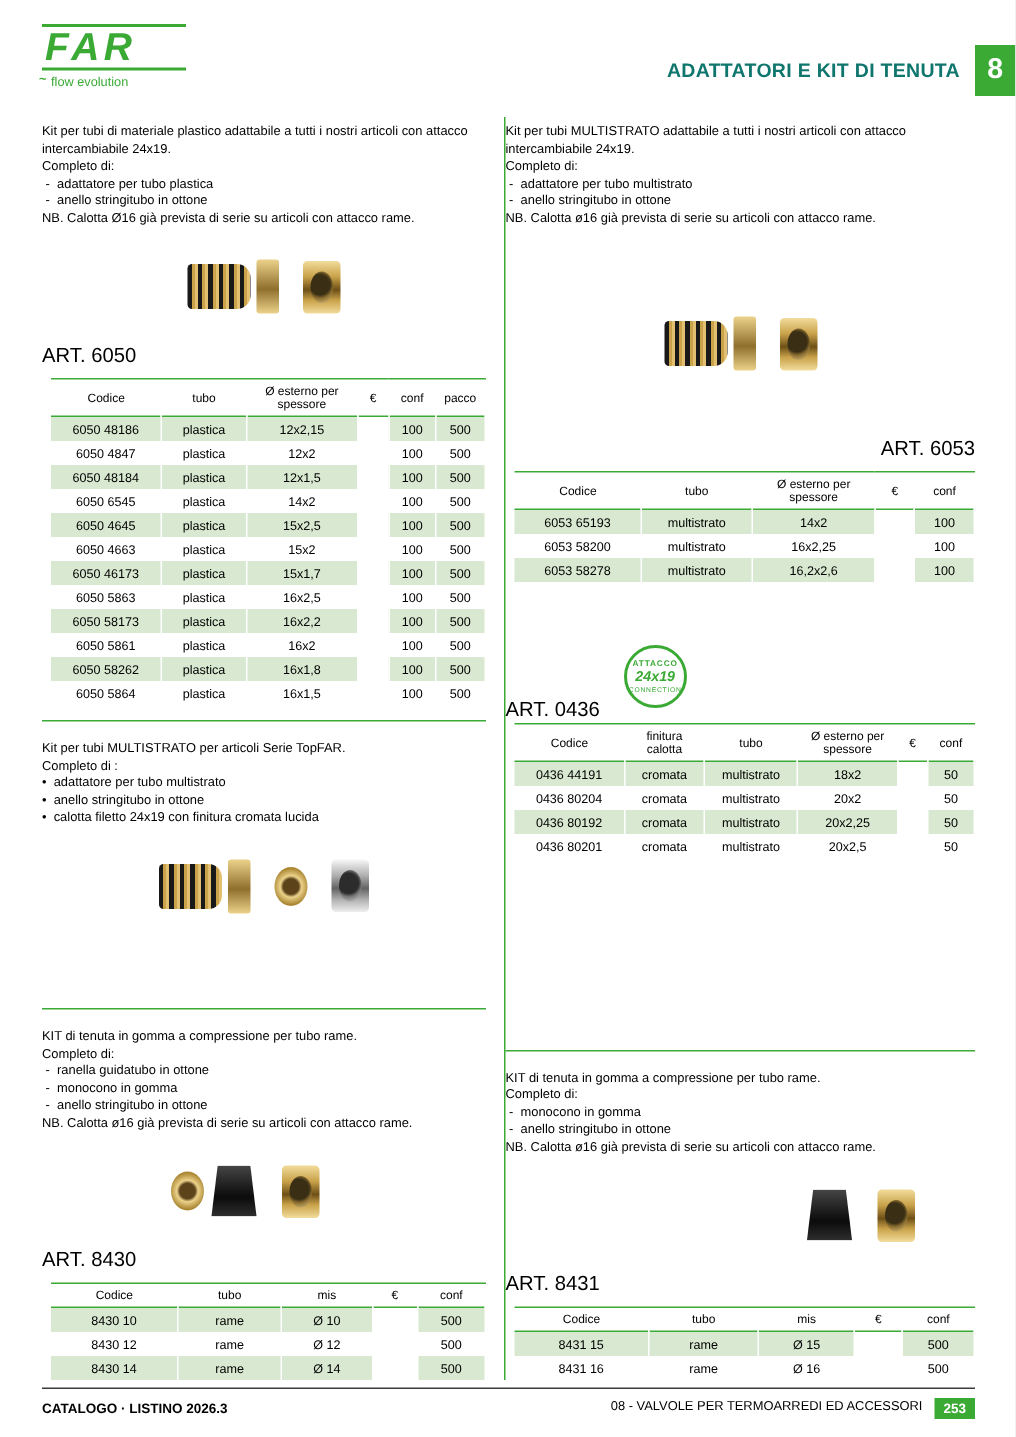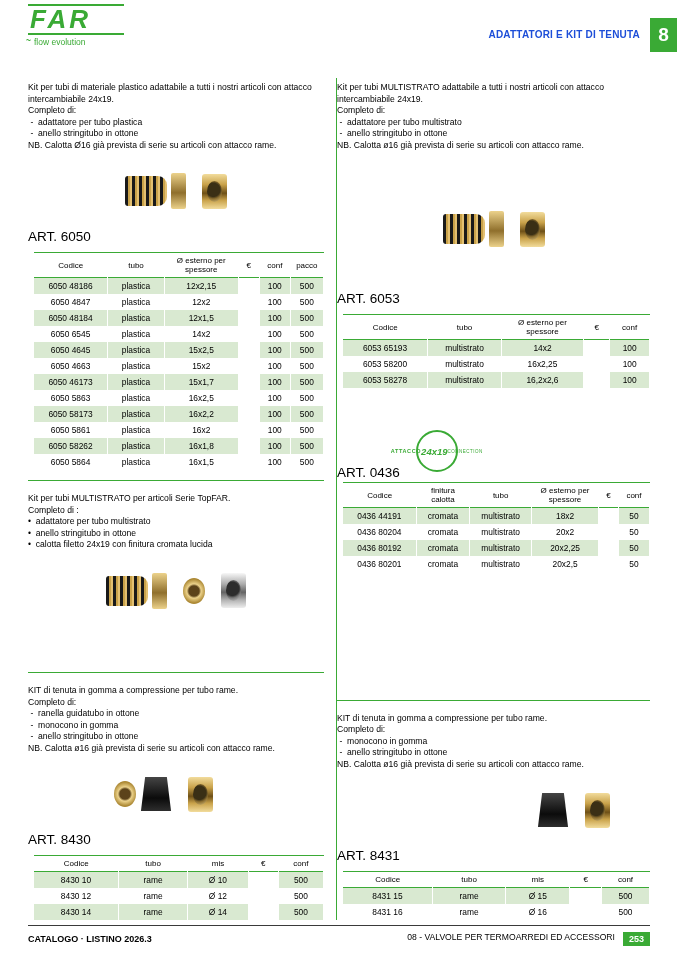--- a/index.html
+++ b/index.html
@@ -8,27 +8,27 @@
     --brass-light:#ecd28b;
     --brass-mid:#c9a24a;
     --brass-dark:#7a5c20;
   }
   *{box-sizing:border-box;}
   html,body{margin:0;padding:0;background:#e8e8e8;}
   body{font-family:"Liberation Sans",sans-serif;color:#000;}
   .page{position:relative;width:677px;height:958px;background:#fff;margin:0 auto;overflow:hidden;}
 
   
-  .top{position:absolute;top:4px;left:28px;right:0;display:flex;justify-content:space-between;align-items:flex-start;}
+  .top{position:absolute;top:16px;left:28px;right:0;display:flex;justify-content:space-between;align-items:flex-start;}
   .logo{width:96px;}
   .logo-brand{font-size:26px;font-weight:bold;font-style:italic;color:var(--accent-green);letter-spacing:3px;line-height:26px;border-top:2px solid var(--accent-green);border-bottom:2px solid var(--accent-green);padding:0 4px 1px 2px;}
   .logo-tagline{font-size:8.5px;color:var(--accent-green);margin-top:2px;padding-left:6px;position:relative;}
   .logo-tagline::before{content:"~";position:absolute;left:-2px;top:-2px;color:var(--accent-green);font-weight:bold;}
   .header-right{display:flex;align-items:center;gap:10px;margin-top:14px;}
-  .header-title{font-size:10px;font-weight:bold;color:#1d4ed8;letter-spacing:.2px;padding-bottom:2px;}
+  .header-title{font-size:13px;font-weight:bold;color:#0f766e;letter-spacing:.2px;padding-bottom:2px;}
   .chapter-box{width:27px;height:34px;background:var(--accent-green);color:#fff;font-size:19px;font-weight:bold;display:flex;align-items:center;justify-content:center;}
 
   
   .columns{position:absolute;top:78px;left:28px;right:27px;bottom:38px;display:flex;}
   .col{display:flex;flex-direction:column;}
   .col-left{width:308px;padding-right:12px;}
   .col-right{flex:1;border-left:1px solid var(--accent-green);padding-left:0;}
   .intro{font-size:8.6px;line-height:11.5px;margin:4px 0 0 0;white-space:pre-line;}
   .art{font-size:13.5px;font-weight:normal;margin:10px 0 6px 0;}
   .sep{border:none;border-top:1px solid var(--accent-green);margin:10px 0 8px 0;width:100%;}
@@ -73,21 +73,21 @@
   .nut.chrome.face::after{background:radial-gradient(circle at 42% 42%,#2c2c2c 0 45%,#777 60%,#ddd);}
   .cone{width:32px;height:34px;clip-path:polygon(16% 0,84% 0,97% 100%,3% 100%);
     background:linear-gradient(180deg,#454545,#0b0b0b 62%,#2e2e2e);}
   .ring{width:22px;height:26px;border-radius:50%;
     background:radial-gradient(circle at 50% 50%,#5c431a 0 30%,var(--brass-light) 42%,#a8842f 72%,var(--brass-light));}
 
   
   .art-row{display:flex;align-items:flex-end;gap:16px;margin-top:50px;}
   .art-row .art{margin:0;}
   .badge{width:42px;height:42px;border-radius:50%;border:2px solid var(--accent-green);
-    display:flex;flex-direction:row;align-items:center;justify-content:center;
+    display:flex;flex-direction:column;align-items:center;justify-content:center;
     color:var(--accent-green);position:relative;top:-8px;background:#fff;}
   .badge .b-top{font-size:5.5px;font-weight:bold;letter-spacing:.6px;}
   .badge .b-mid{font-size:9.5px;font-weight:bold;font-style:italic;}
   .badge .b-bot{font-size:4.5px;letter-spacing:.5px;}
 
   
   .bottom{position:absolute;left:28px;right:27px;bottom:12px;border-top:1px solid #3a3a3a;
     padding-top:6px;display:flex;justify-content:space-between;align-items:center;}
   .footer-left{font-size:9px;font-weight:bold;}
   .footer-right{display:flex;align-items:flex-start;gap:8px;font-size:8.6px;}
@@ -316,21 +316,21 @@
 &nbsp;-&nbsp;&nbsp;anello stringitubo in ottone
 NB. Calotta ø16 già prevista di serie su articoli con attacco rame.</p>
 
       <div class="product-img mt-lg">
         <div class="part ridged dark"></div>
         <div class="part collar"></div>
         <div class="gap8"></div>
         <div class="part nut face"></div>
       </div>
 
-      <h2 class="art" style="margin-top:34px;">ART. 6053</h2>
+      <h2 class="art" style="margin-top:34px;text-align:right;">ART. 6053</h2>
       <table class="cat t-6053">
           <thead>
             <tr>
               <th>Codice</th>
               <th>tubo</th>
               <th>Ø esterno per spessore</th>
               <th>€</th>
               <th>conf</th>
             </tr>
           </thead>

